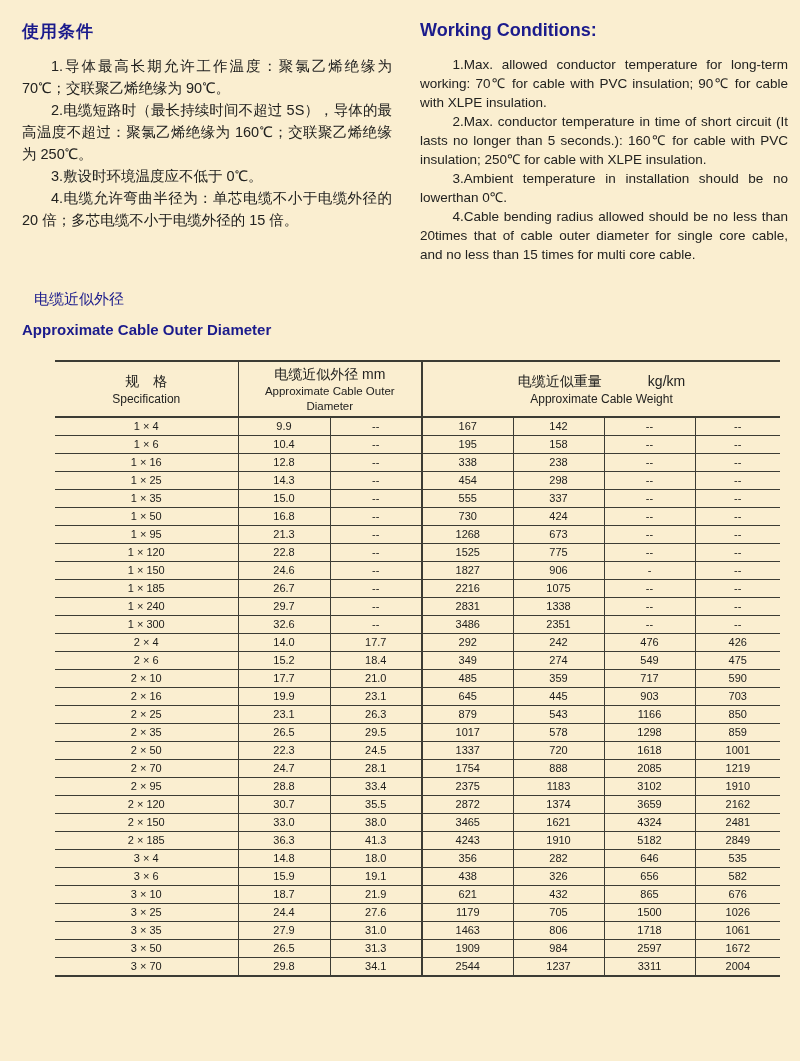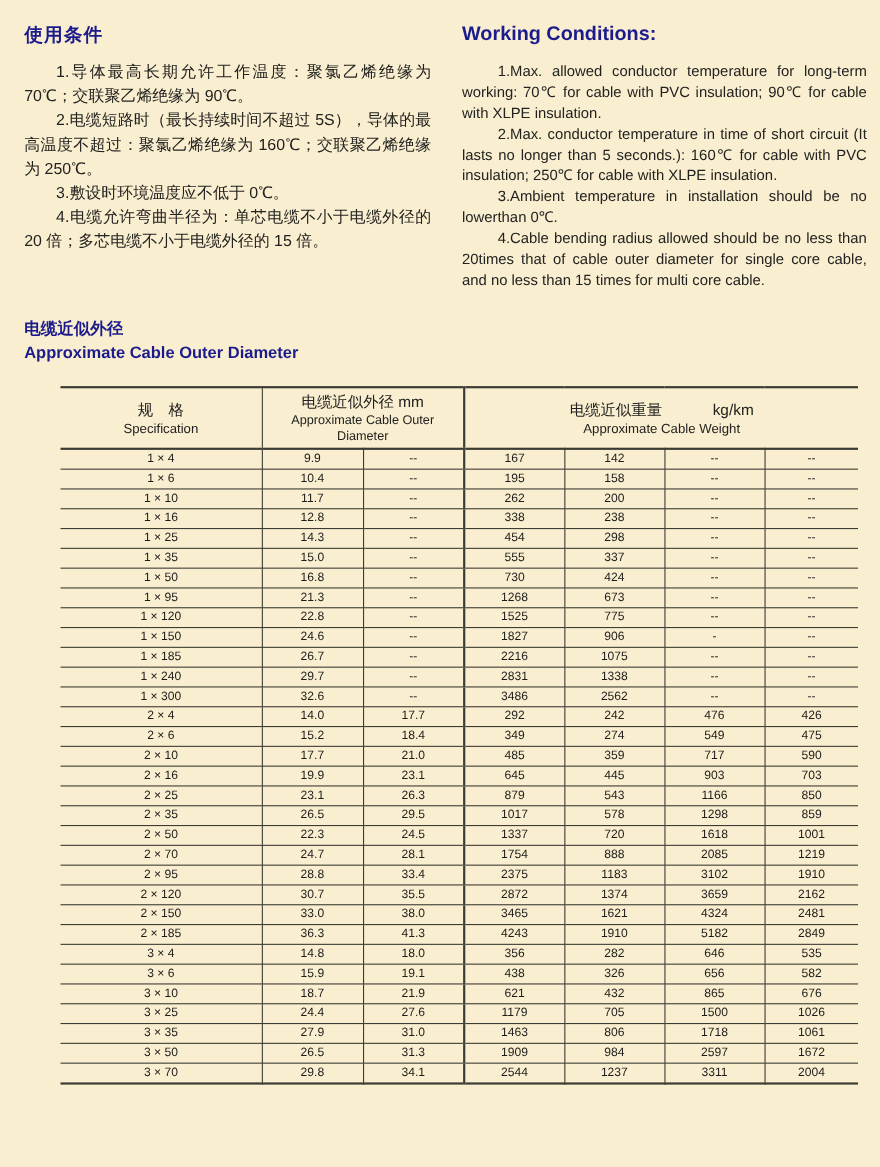--- a/index.html
+++ b/index.html
@@ -52,22 +52,22 @@
     font-size: 13.5px;
     line-height: 19px;
     text-indent: 2.4em;
     text-align: justify;
   }
   
   .section-heading { margin-top: 26px; }
   .section-title-zh {
     color: #1B1B8C;
     font-size: 15px;
-    font-weight: bold;
-    margin: 0;
+    font-weight: normal;
+    margin: 12px;
   }
   .section-title-en {
     color: #1B1B8C;
     font-size: 15px;
     font-weight: bold;
     margin: 3px 0 0 0;
   }
   
   table.cable-table {
     border-collapse: collapse;
@@ -183,29 +183,20 @@
         <tr>
           <td>1 × 6</td>
           <td>10.4</td>
           <td>--</td>
           <td class="g-sep">195</td>
           <td>158</td>
           <td>--</td>
           <td>--</td>
         </tr>
         <tr>
-          <td>1 × 10</td>
-          <td>11.7</td>
-          <td>--</td>
-          <td class="g-sep">262</td>
-          <td>200</td>
-          <td>--</td>
-          <td>--</td>
-        </tr>
-        <tr>
           <td>1 × 16</td>
           <td>12.8</td>
           <td>--</td>
           <td class="g-sep">338</td>
           <td>238</td>
           <td>--</td>
           <td>--</td>
         </tr>
         <tr>
           <td>1 × 25</td>
@@ -277,21 +268,21 @@
           <td class="g-sep">2831</td>
           <td>1338</td>
           <td>--</td>
           <td>--</td>
         </tr>
         <tr>
           <td>1 × 300</td>
           <td>32.6</td>
           <td>--</td>
           <td class="g-sep">3486</td>
-          <td>2562</td>
+          <td>2351</td>
           <td>--</td>
           <td>--</td>
         </tr>
         <tr>
           <td>2 × 4</td>
           <td>14.0</td>
           <td>17.7</td>
           <td class="g-sep">292</td>
           <td>242</td>
           <td>476</td>

